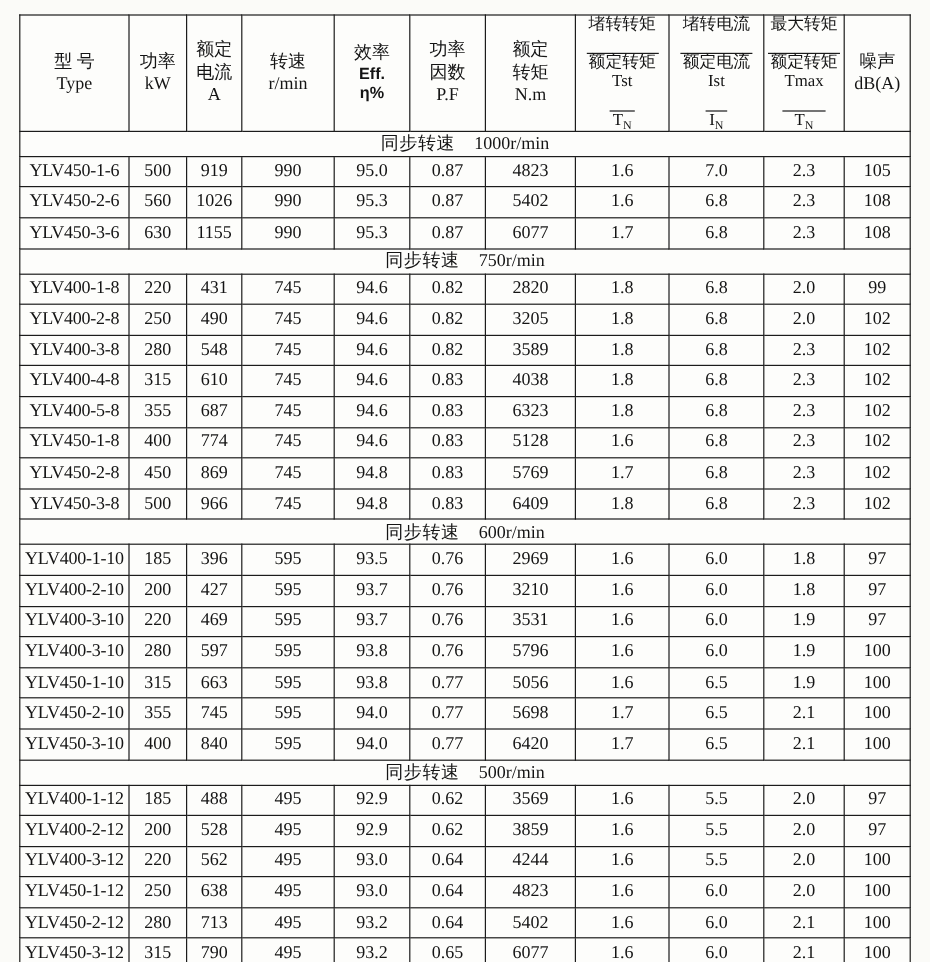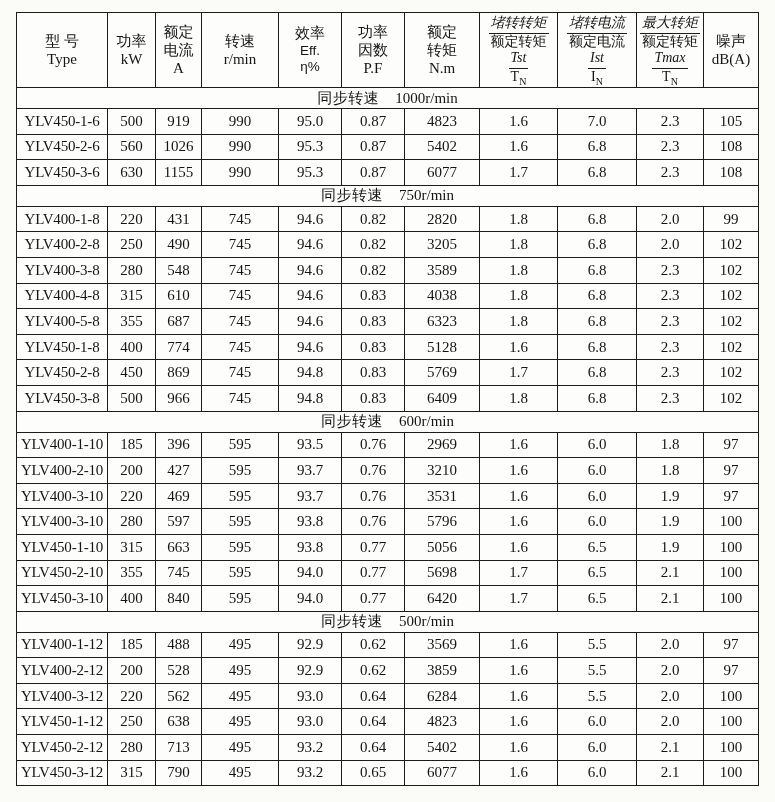--- a/index.html
+++ b/index.html
@@ -28,28 +28,27 @@
     font-weight:normal;
     height:74px;
     font-size:15px;
     line-height:1.25;
   }
   thead th.frac{font-size:14px;line-height:1.12;}
   .hline{line-height:1.22;}
   th.frac .hline{line-height:1.14;}
   .hline.sans{
     font-family:"Liberation Sans","DejaVu Sans",sans-serif;
-    font-weight:400;
+    font-weight:700;
     font-size:13.5px;
   }
   .frac-top .txt{
     display:inline-block;
     border-bottom:1px solid #1c1c1c;
-    padding:0 2px 2px 2px;
-    font-style:italic;
+    padding:0 2px 15px 2px;
   }
   sub{font-size:10px;line-height:0;}
   tr.section-row td{
     height:20px;
     font-size:15px;
     letter-spacing:.5px;
   }
   .sec-speed{margin-left:16px;letter-spacing:0;}
   tr.data-row td{
     height:24.6px;
@@ -409,21 +408,21 @@
           <td>2.0</td>
           <td>97</td>
         </tr>
         <tr class="data-row">
           <td class="type-cell">YLV400-3-12</td>
           <td>220</td>
           <td>562</td>
           <td>495</td>
           <td>93.0</td>
           <td>0.64</td>
-          <td>6284</td>
+          <td>4244</td>
           <td>1.6</td>
           <td>5.5</td>
           <td>2.0</td>
           <td>100</td>
         </tr>
         <tr class="data-row">
           <td class="type-cell">YLV450-1-12</td>
           <td>250</td>
           <td>638</td>
           <td>495</td>

